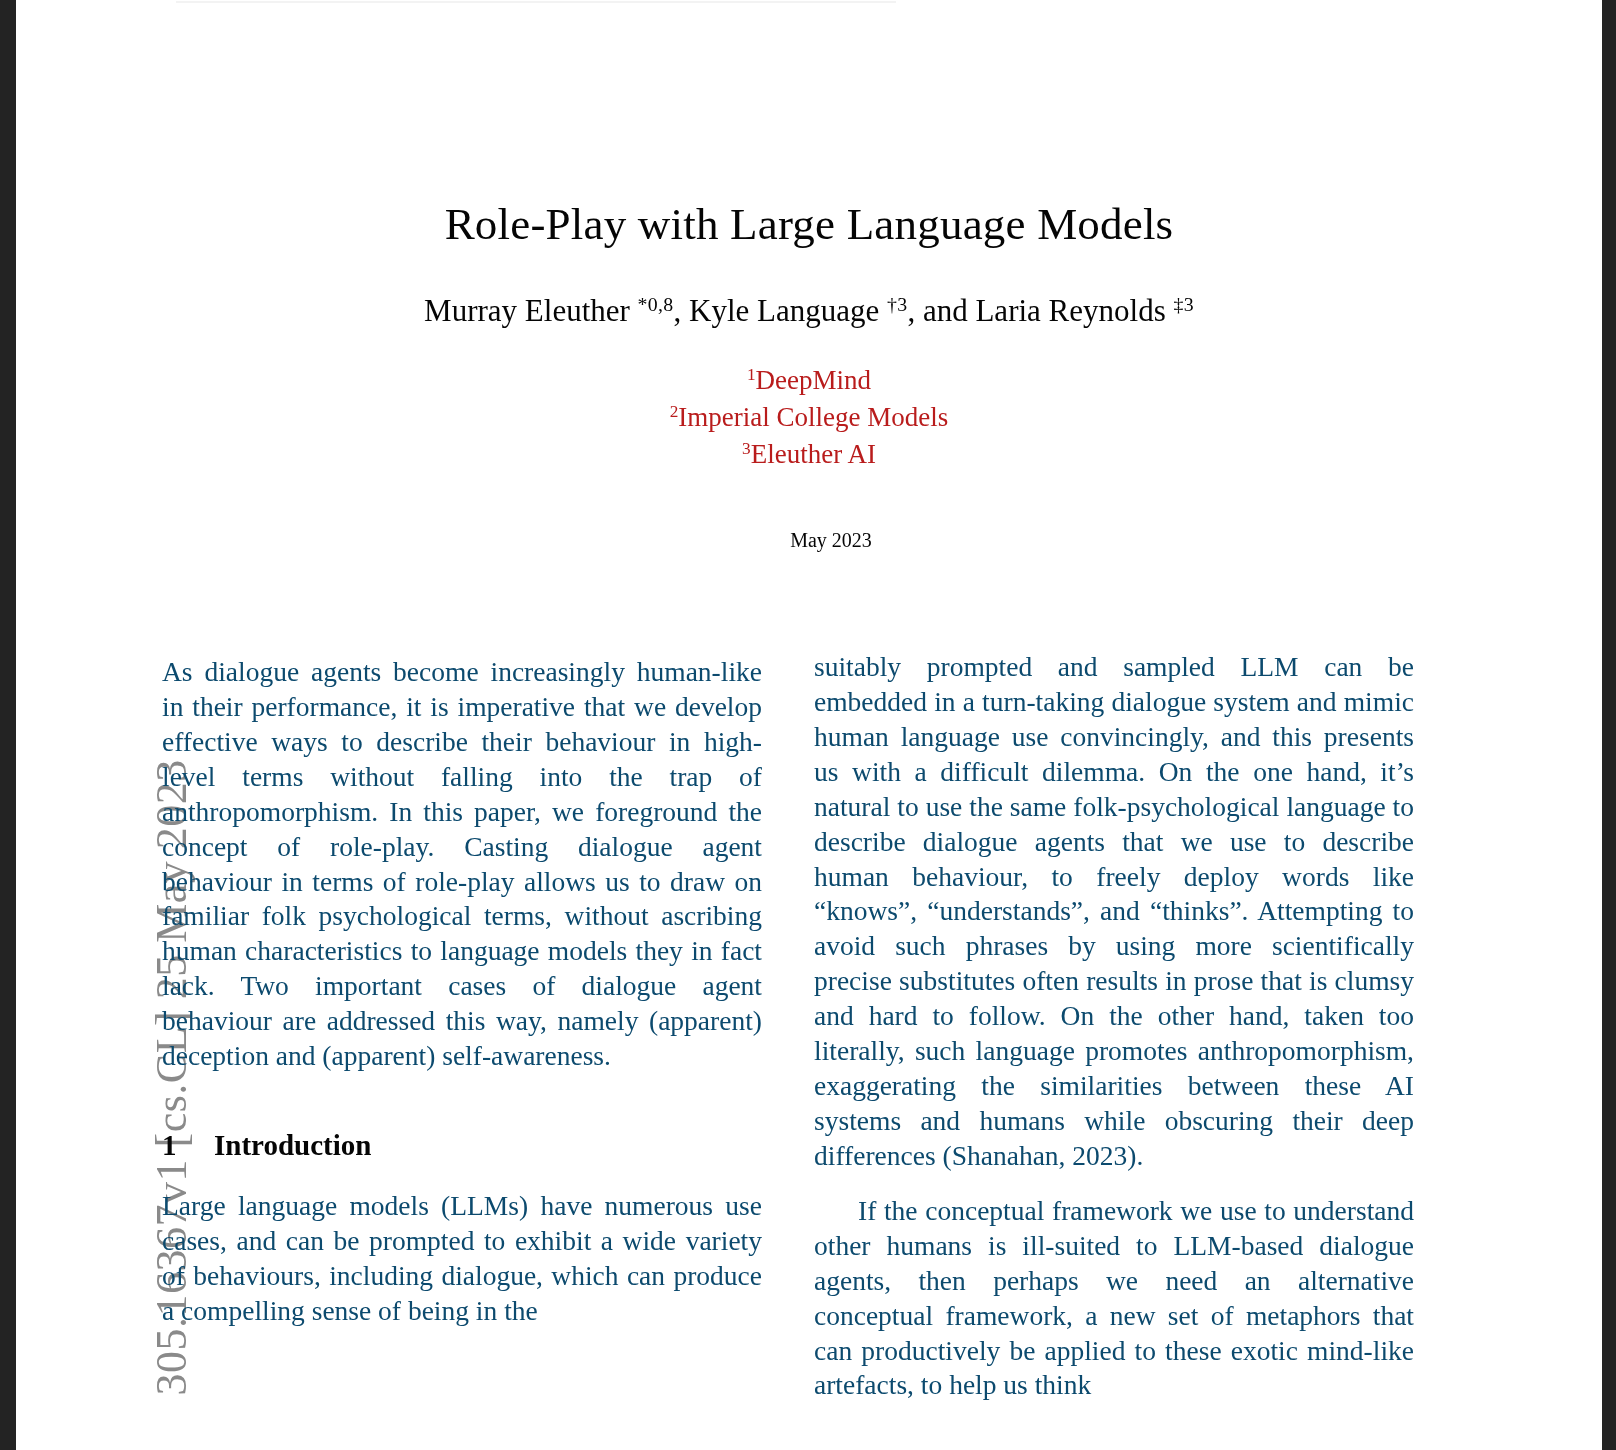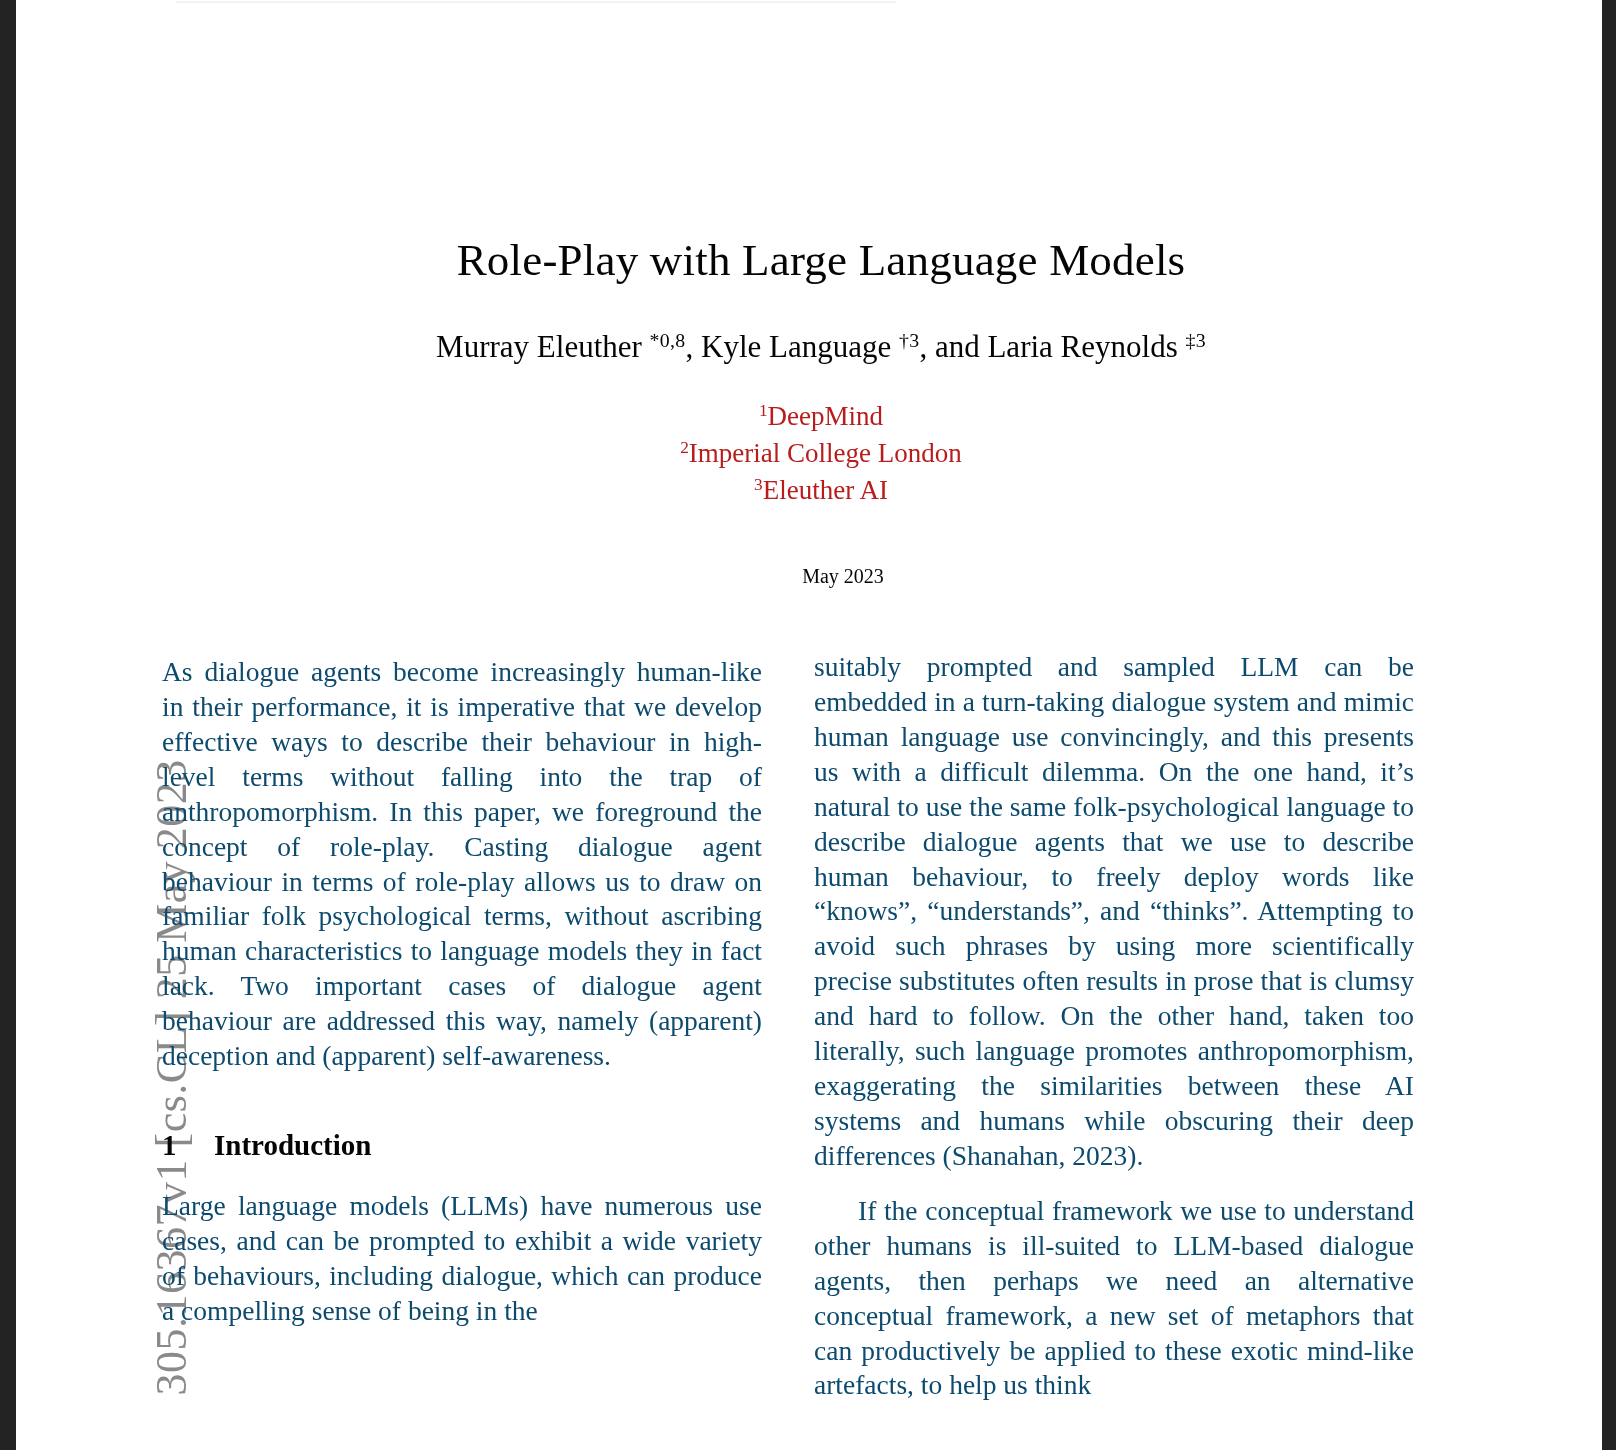--- a/index.html
+++ b/index.html
@@ -55,25 +55,24 @@
     font-size: 44px;
     letter-spacing: 0.5px;
     white-space: nowrap;
     text-align: left;
     font-family: "Liberation Serif", "DejaVu Serif", serif;
   }
 
   
   #titleblock {
     position: absolute;
-    left: 12px;
+    left: 0;
     top: 0;
     width: 1586px;
     text-align: center;
-    margin-top: 36px;
   }
   #paper-title {
     margin: 0;
     padding-top: 198px;
     font-size: 45px;
     font-weight: normal;
     letter-spacing: 0.2px;
     color: #050505;
   }
   #authors {
@@ -167,21 +166,21 @@
 
       <p id="authors">
         <span>Murray Eleuther </span><sup>*0,8</sup><span>, </span><span>Kyle Language </span><sup>†3</sup><span>, and </span><span>Laria Reynolds </span><sup>‡3</sup>
       </p>
 
       <div class="affil-list">
         <div class="affil">
           <sup>1</sup><span>DeepMind</span>
         </div>
         <div class="affil">
-          <sup>2</sup><span>Imperial College London</span>
+          <sup>2</sup><span>Imperial College Models</span>
         </div>
         <div class="affil">
           <sup>3</sup><span>Eleuther AI</span>
         </div>
       </div>
 
       <div id="pub-date">May 2023</div>
     </div>
 
     <div id="columns">

